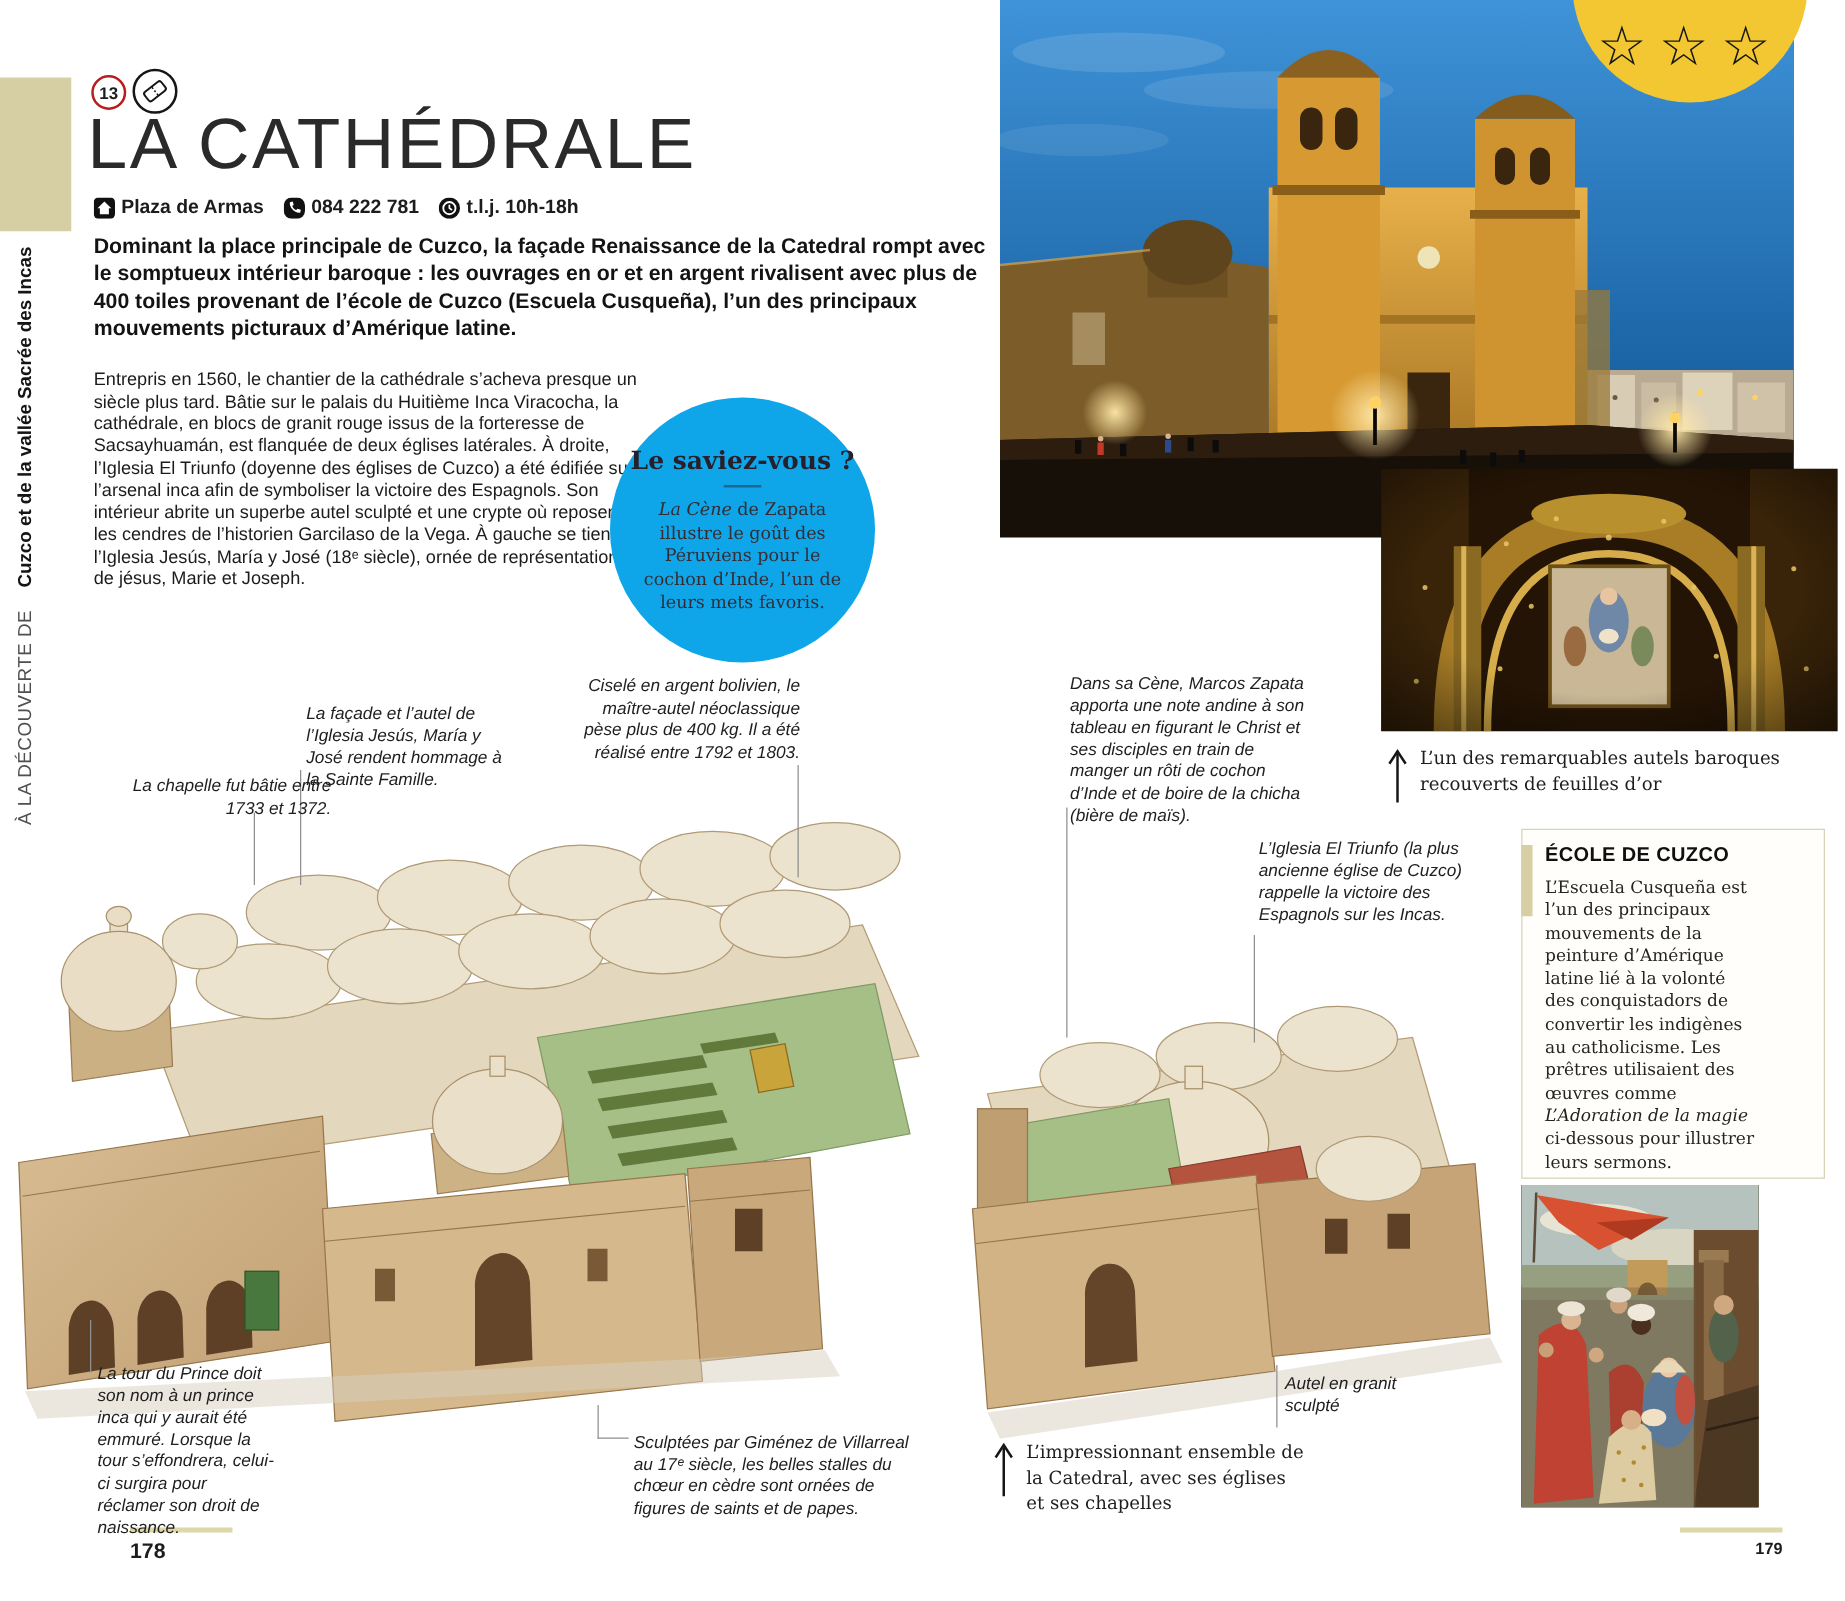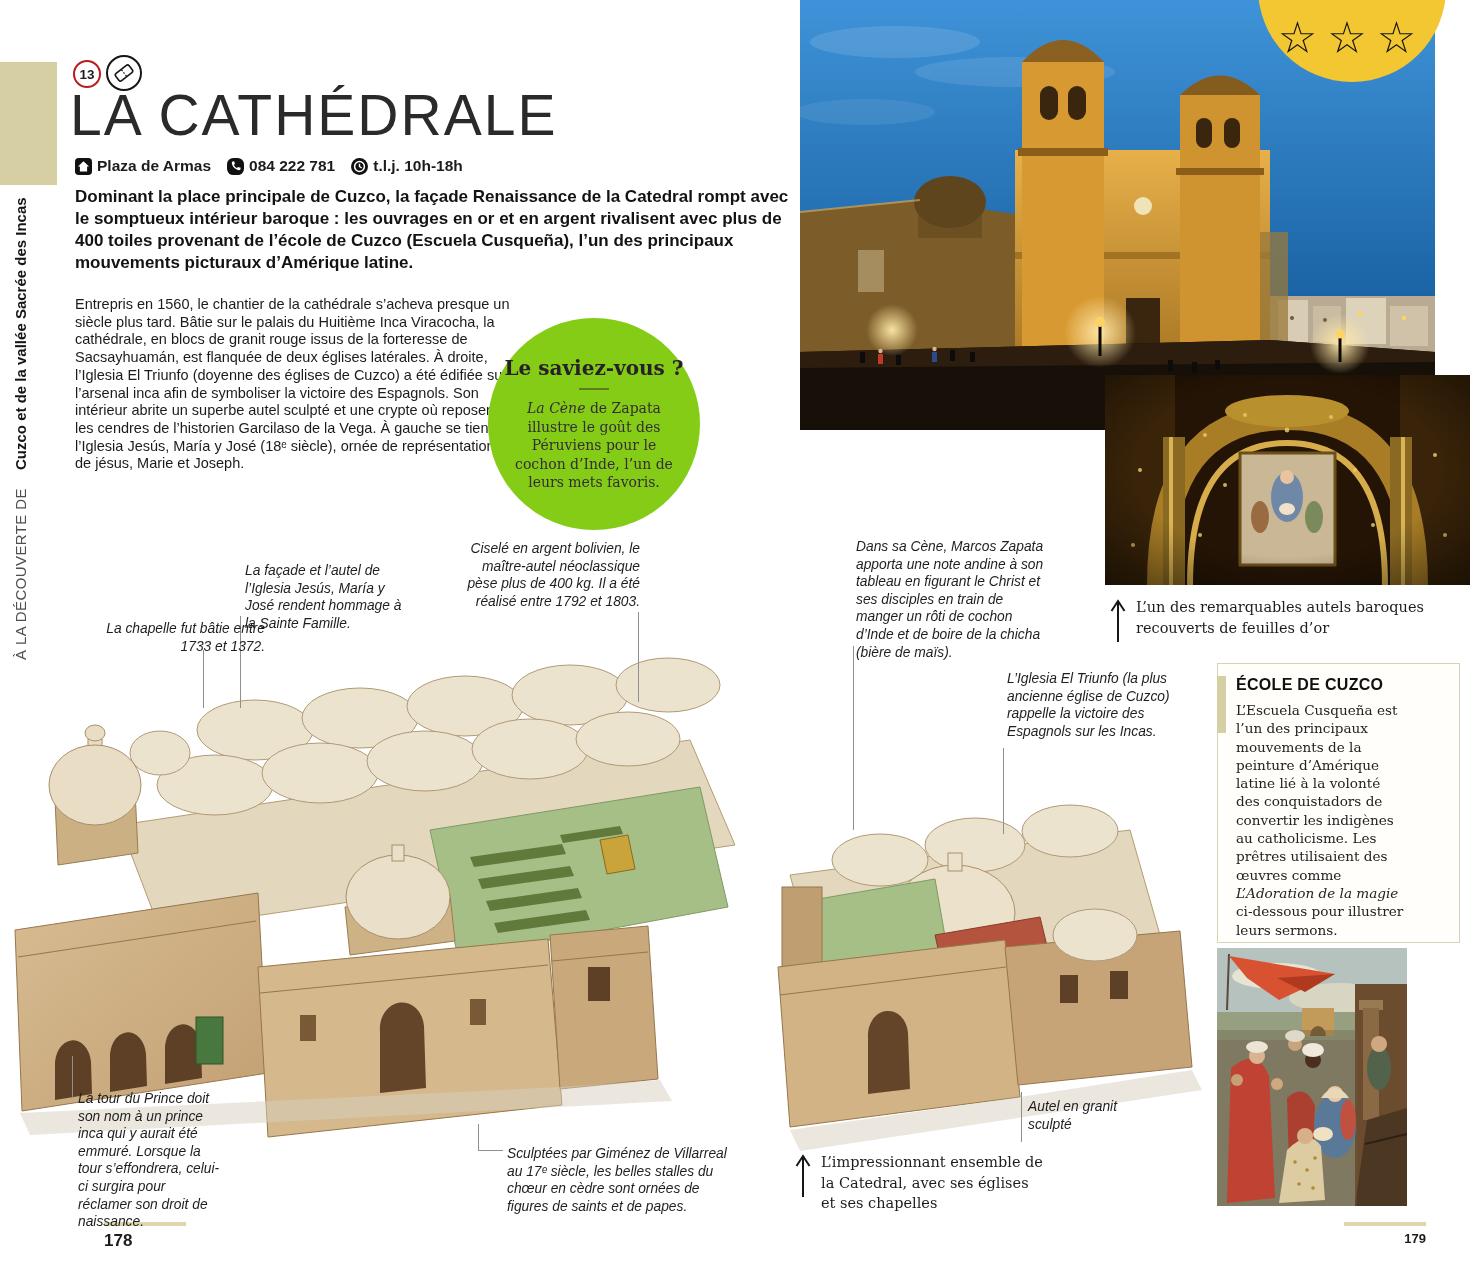--- a/index.html
+++ b/index.html
@@ -22,21 +22,21 @@
       display:flex;align-items:center;justify-content:center;}
   #page-title{left:70px;top:82px;font-size:57px;font-weight:300;letter-spacing:2px;color:#2a2a2a;}
   #info-line{left:75px;top:157px;display:flex;gap:16px;align-items:center;font-weight:bold;font-size:15.5px;}
   .info-item{display:flex;align-items:center;gap:5px;}
   .ic{width:17px;height:17px;display:block;}
 
   #intro{left:75px;top:186px;width:715px;font-size:17px;line-height:22px;font-weight:bold;color:#131313;}
   #body-text{left:75px;top:296px;width:445px;font-size:14.5px;line-height:17.7px;color:#1b1b1b;}
 
   
-  #didyouknow{left:488px;top:318px;width:212px;height:212px;border-radius:50%;background:#84cc16;
+  #didyouknow{left:488px;top:318px;width:212px;height:212px;border-radius:50%;background:#0ea5e9;
       display:flex;flex-direction:column;align-items:center;justify-content:center;text-align:center;}
   #dyk-title{font-family:"DejaVu Serif",serif;font-weight:bold;font-size:20px;color:#27202a;}
   #dyk-rule{width:30px;height:2px;background:rgba(40,30,40,.45);margin:8px 0 9px 0;}
   #dyk-body{font-family:"DejaVu Serif",serif;font-size:14px;line-height:18.5px;color:#352d34;width:172px;}
 
   
   #photo-main{left:800px;top:0;width:635px;height:430px;overflow:hidden;background:#1c5a9a;}
   #star-badge{left:1258px;top:-106px;width:188px;height:188px;border-radius:50%;background:#f2c731;z-index:6;
       text-align:center;}
   #star-badge .stars{margin-top:118px;font-size:44px;letter-spacing:10px;color:#151515;

